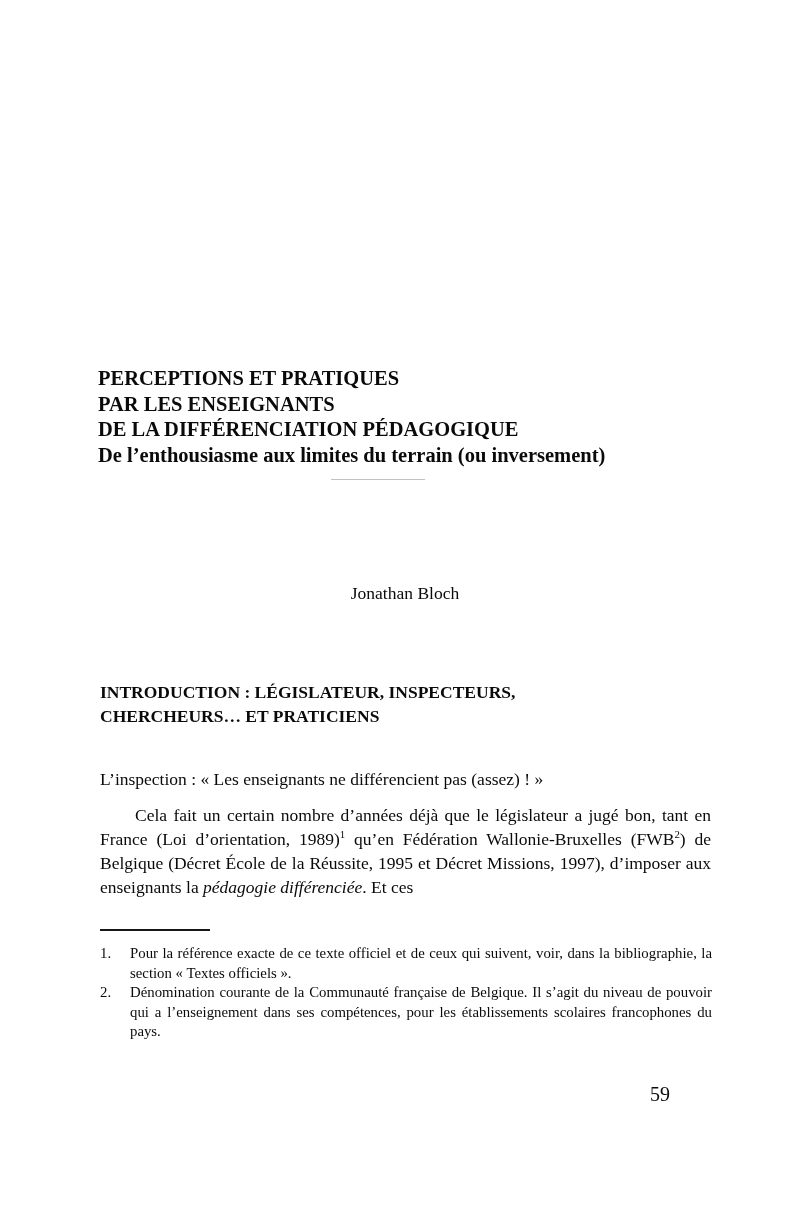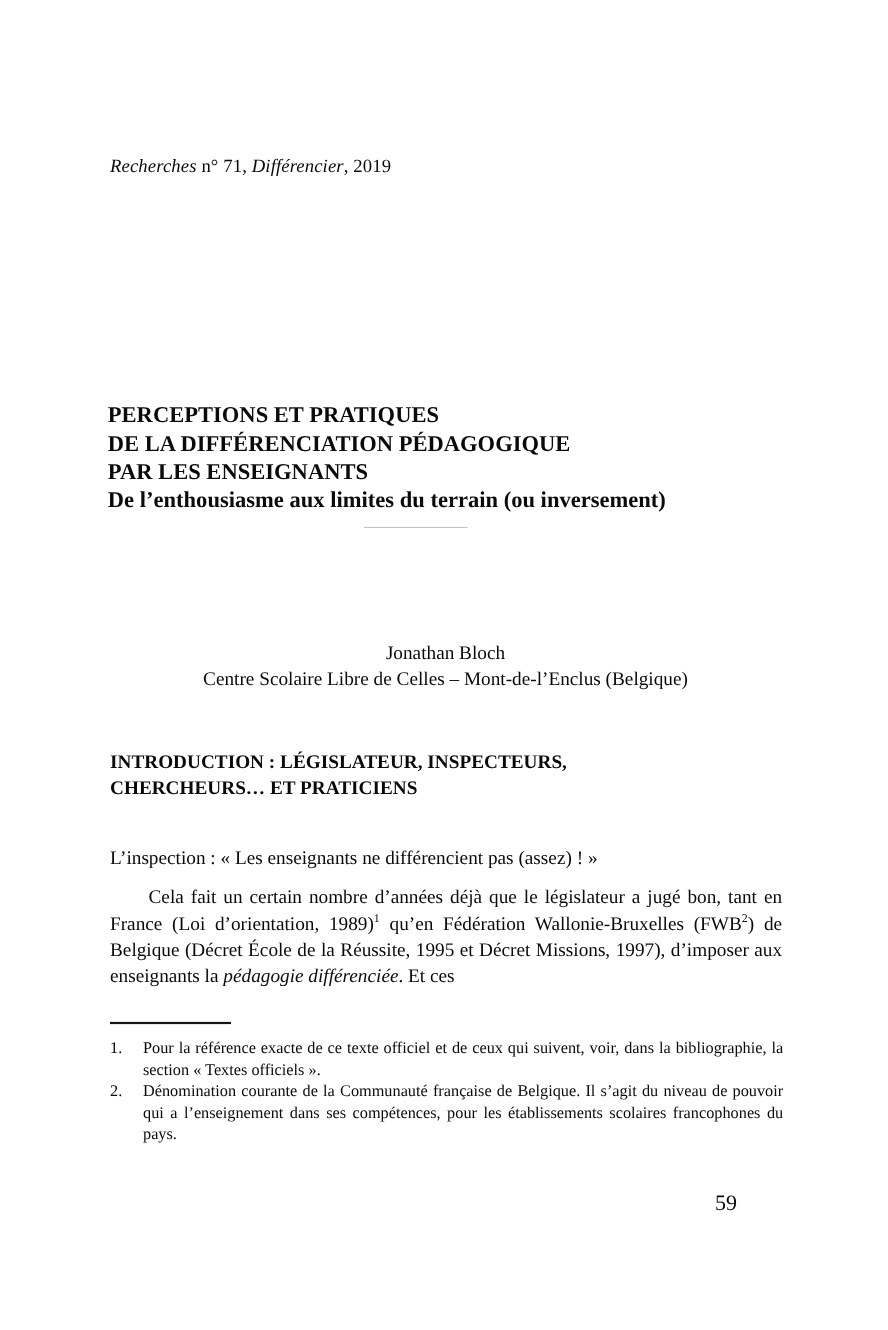--- a/index.html
+++ b/index.html
@@ -125,34 +125,32 @@
     top: 1083px;
     left: 650px;
     font-size: 20px;
   }
 </style>
 </head>
 <body>
 
 <div class="page">
 
-  <div class="journal-line"><span class="it">Recherches</span><span> n° 71, </span><span class="it">Différencier</span><span>, 2019</span></div>
 
   <div class="title-block">
     <div>PERCEPTIONS ET PRATIQUES</div>
+    <div>PAR LES ENSEIGNANTS</div>
     <div>DE LA DIFFÉRENCIATION PÉDAGOGIQUE</div>
-    <div>PAR LES ENSEIGNANTS</div>
     <div>De l’enthousiasme aux limites du terrain (ou inversement)</div>
   </div>
 
   <div class="scan-underline"></div>
 
   <div class="author-block">
     <div>Jonathan Bloch</div>
-    <div>Centre Scolaire Libre de Celles – Mont-de-l’Enclus (Belgique)</div>
   </div>
 
   <h2 class="section-heading">
     <div>INTRODUCTION : LÉGISLATEUR, INSPECTEURS,</div>
     <div>CHERCHEURS… ET PRATICIENS</div>
   </h2>
 
   <h3 class="subsection-heading">L’inspection : « Les enseignants ne différencient pas (assez) ! »</h3>
 
   <p class="body-paragraph"><span>Cela fait un certain nombre d’années déjà que le législateur a jugé bon, tant en France (Loi d’orientation, 1989)</span><sup>1</sup><span> qu’en Fédération Wallonie-Bruxelles (FWB</span><sup>2</sup><span>) de Belgique (Décret École de la Réussite, 1995 et Décret Missions, 1997), d’imposer aux enseignants la </span><span class="it">pédagogie différenciée</span><span>. Et ces</span></p>

